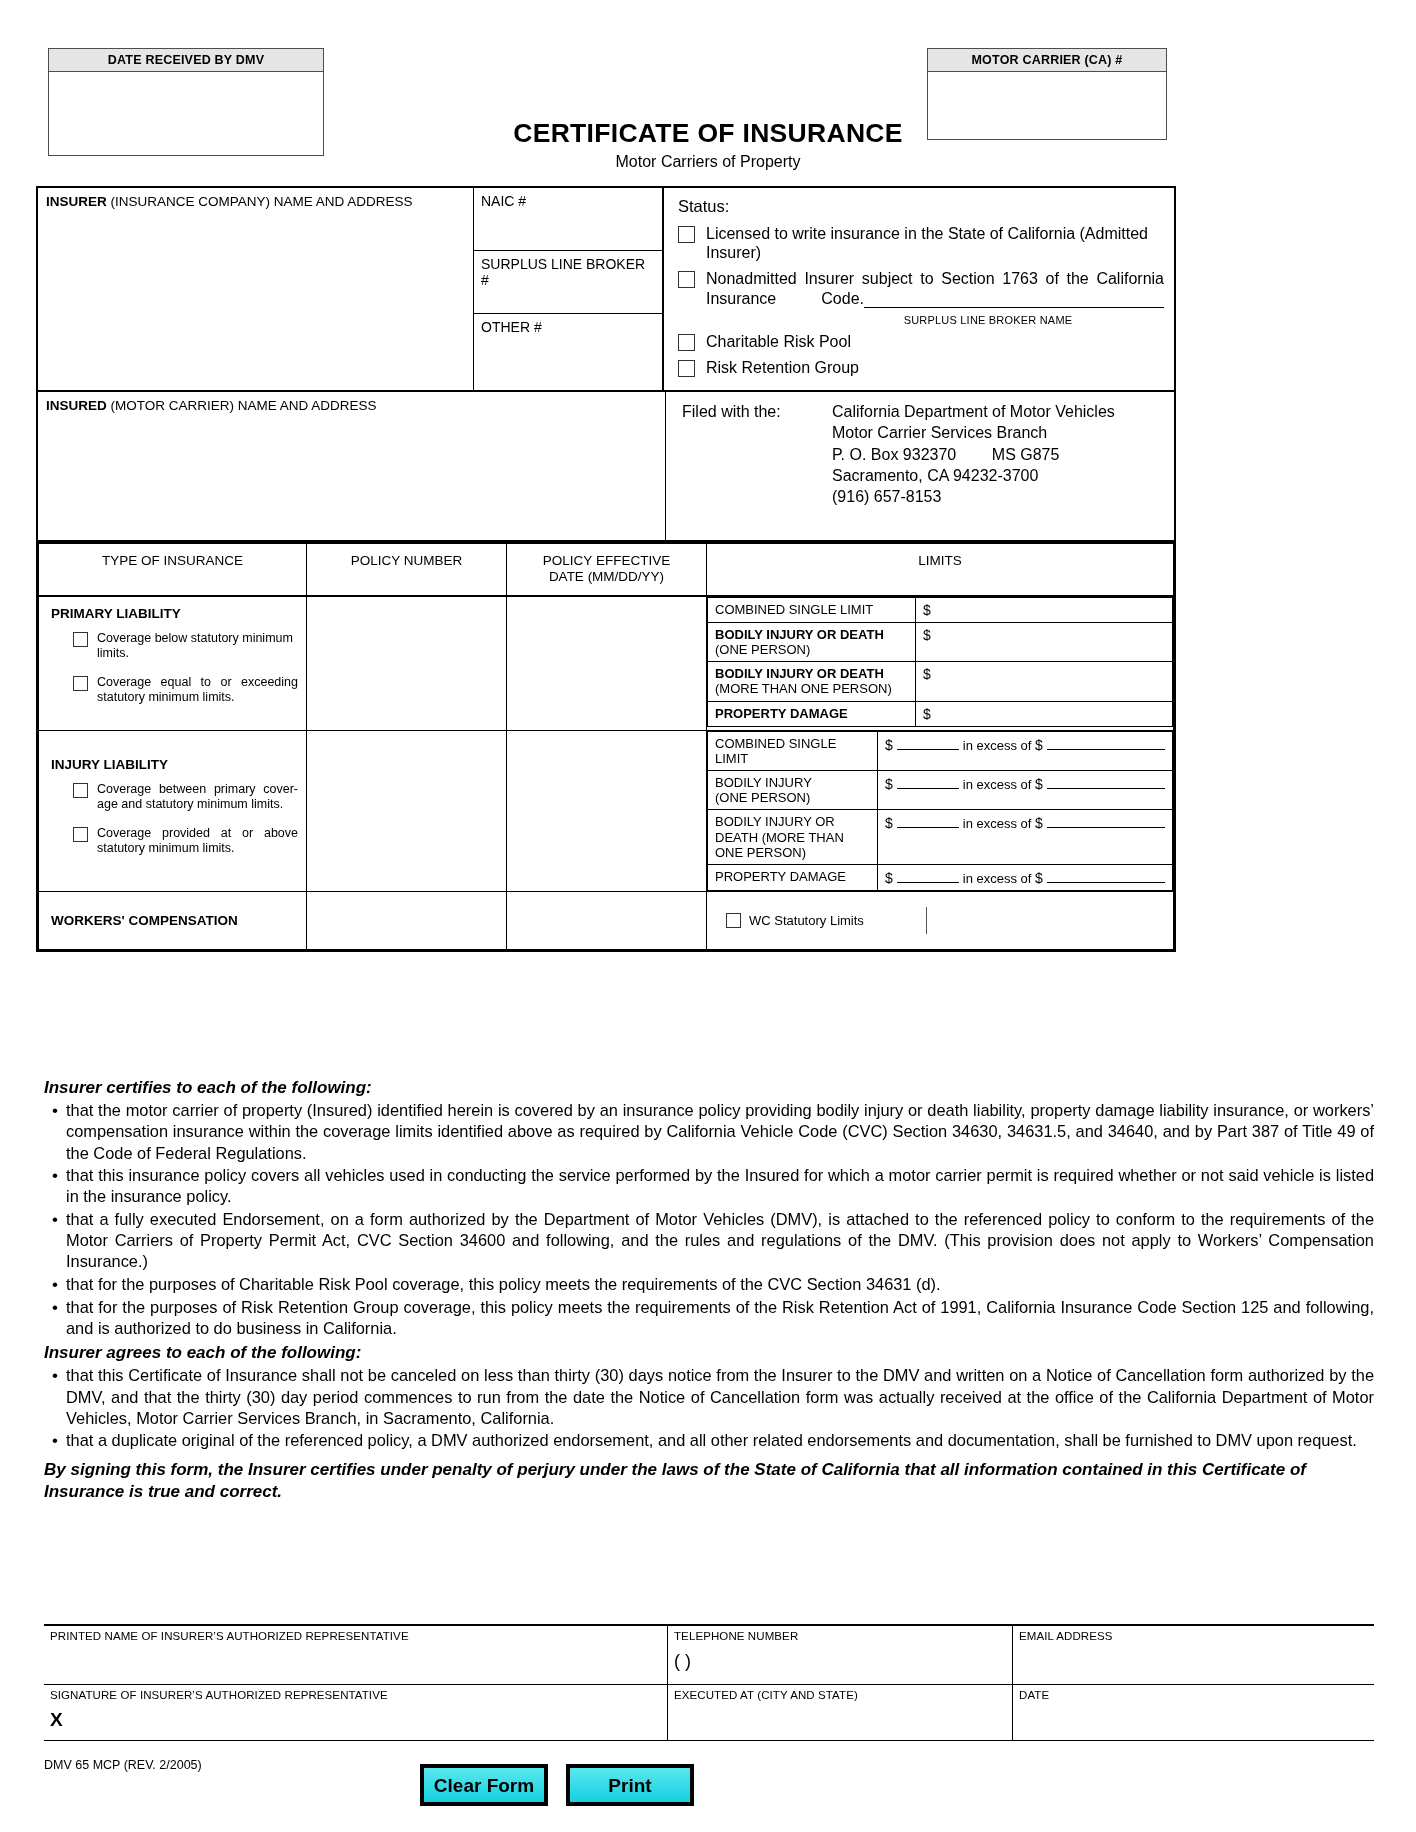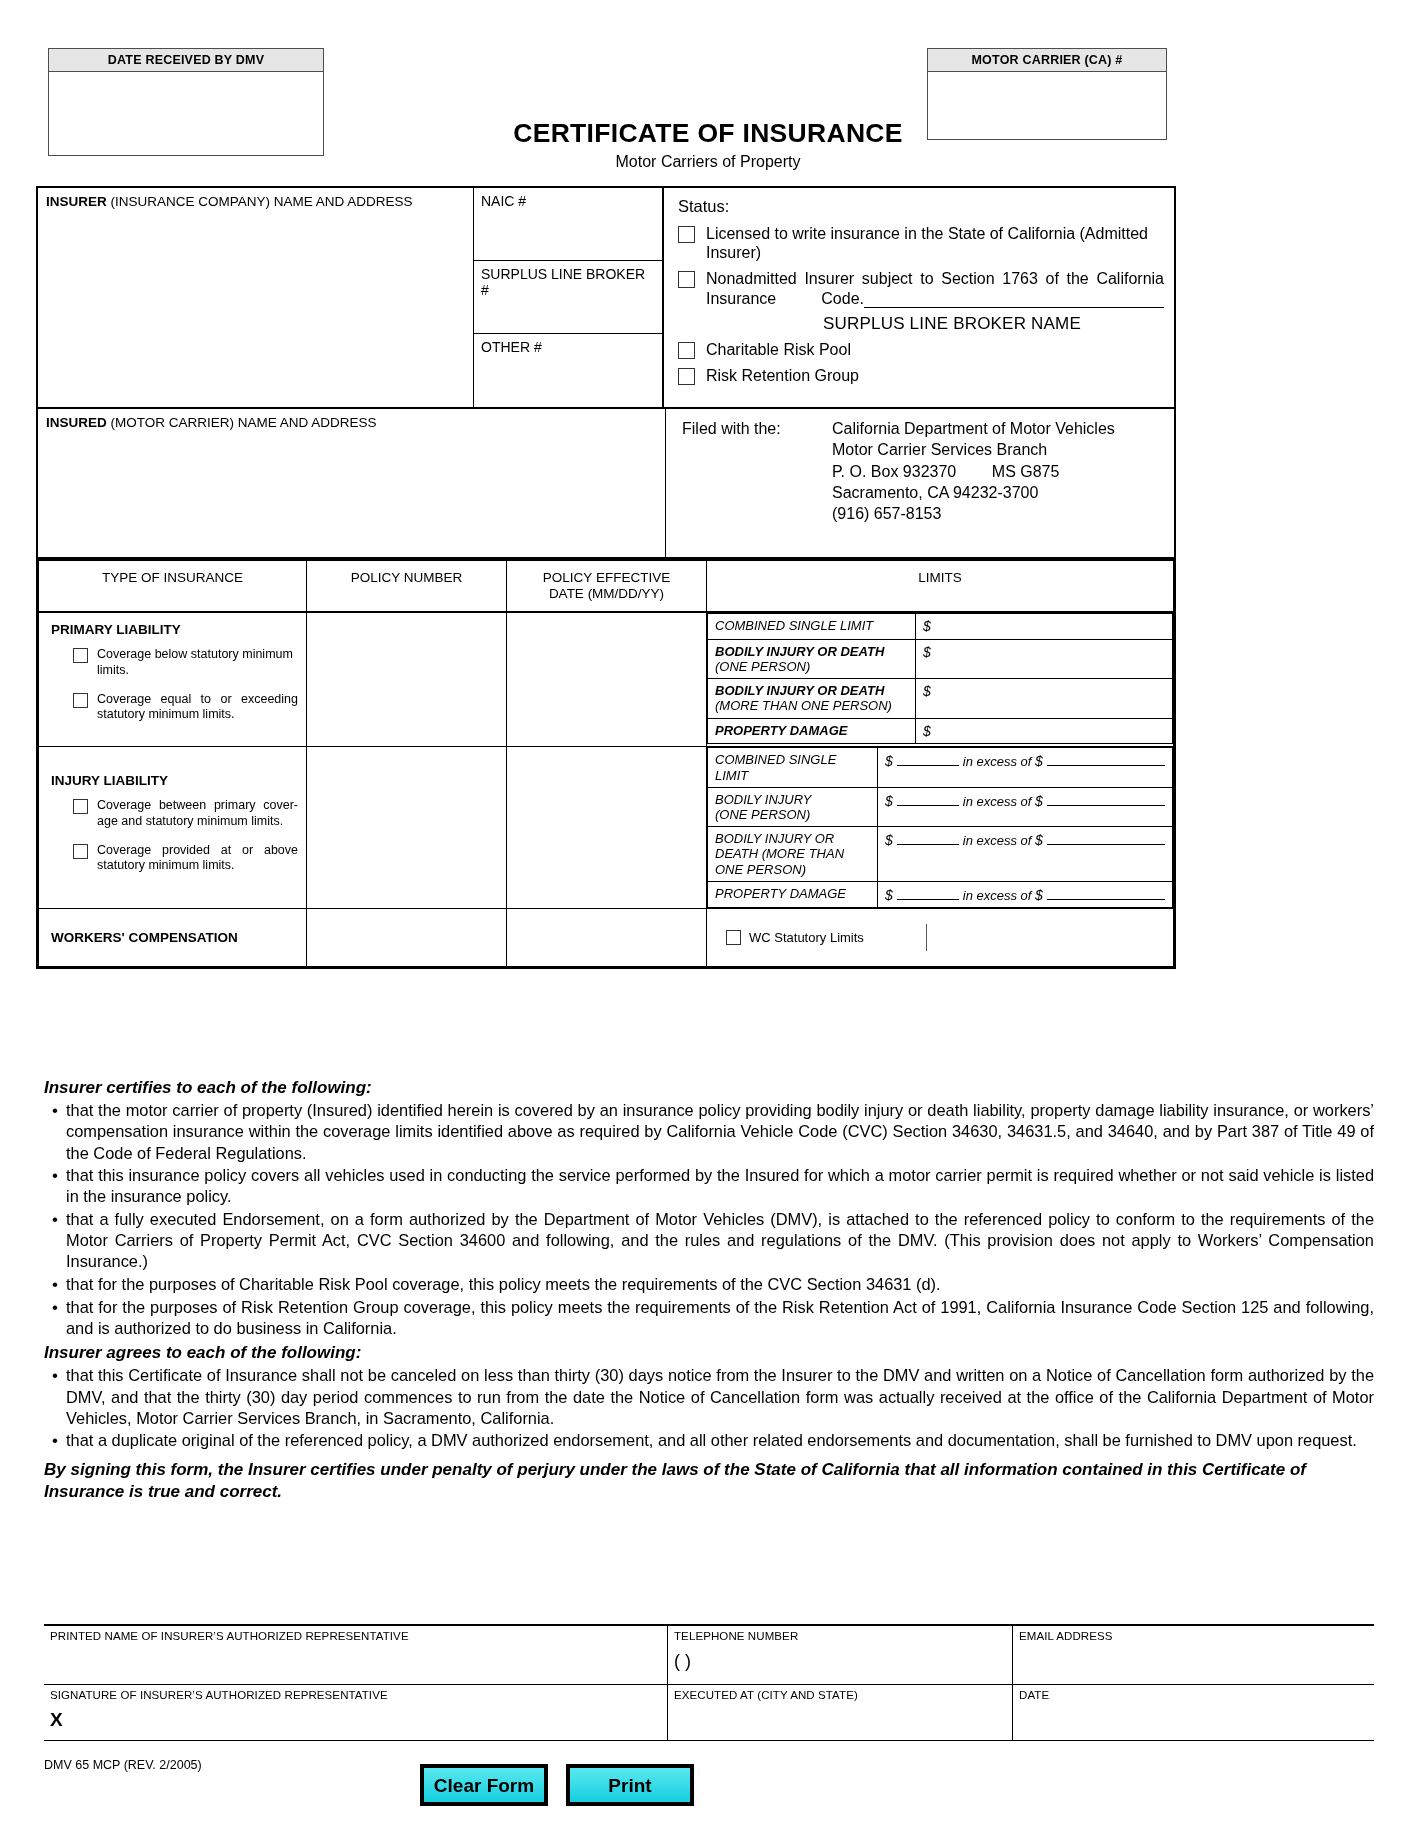--- a/index.html
+++ b/index.html
@@ -85,21 +85,21 @@
   }
   .cell-label b { font-weight: bold; }
 
   #insurer-num-cell {
     width: 190px;
     box-sizing: border-box;
     border-right: 2.5px solid #000;
   }
   .num-sub {
     box-sizing: border-box;
-    height: 73px;
+    height: 63px;
     padding: 5px 7px;
     font-size: 14px;
     border-bottom: 1.5px solid #000;
   }
   .num-sub.last { border-bottom: none; }
 
   #status-cell {
     flex: 1;
     box-sizing: border-box;
     padding: 9px 10px 6px 14px;
@@ -124,22 +124,22 @@
   .chk-text { font-size: 16px; line-height: 1.2; }
   .chk-text.just { text-align: justify; text-align-last: justify; }
   .slb-line {
     display: inline-block;
     border-bottom: 1.3px solid #000;
     width: 300px;
     vertical-align: bottom;
     height: 16px;
   }
   #slb-caption {
-    font-size: 17px;
-    text-align: left;
+    font-size: 11px;
+    text-align: center;
     width: 330px;
     margin-left: 145px;
     margin-top: -1px;
     letter-spacing: .2px;
   }
 
   
   #insured-row { border-bottom: 2.5px solid #000; }
   #insured-name-cell {
     width: 628px;
@@ -199,21 +199,20 @@
     width: 100%;
     border-collapse: collapse;
     table-layout: fixed;
   }
   .lim-tbl td {
     border: 1px solid #555;
     font-size: 13px;
     padding: 4px 7px;
     vertical-align: middle;
     line-height: 1.17;
-    font-style: italic;
   }
   .lim-tbl tr td:first-child { border-left: none; }
   .lim-tbl tr td:last-child  { border-right: none; }
   .lim-tbl tr:first-child td { border-top: none; }
   .lim-tbl tr:last-child td  { border-bottom: none; }
   .lim-name  { width: 208px; }
   .lim-name2 { width: 170px; }
   .lim-name b { font-weight: bold; }
   .small-note { font-weight: normal; }
   .dollar { font-size: 14px; }

